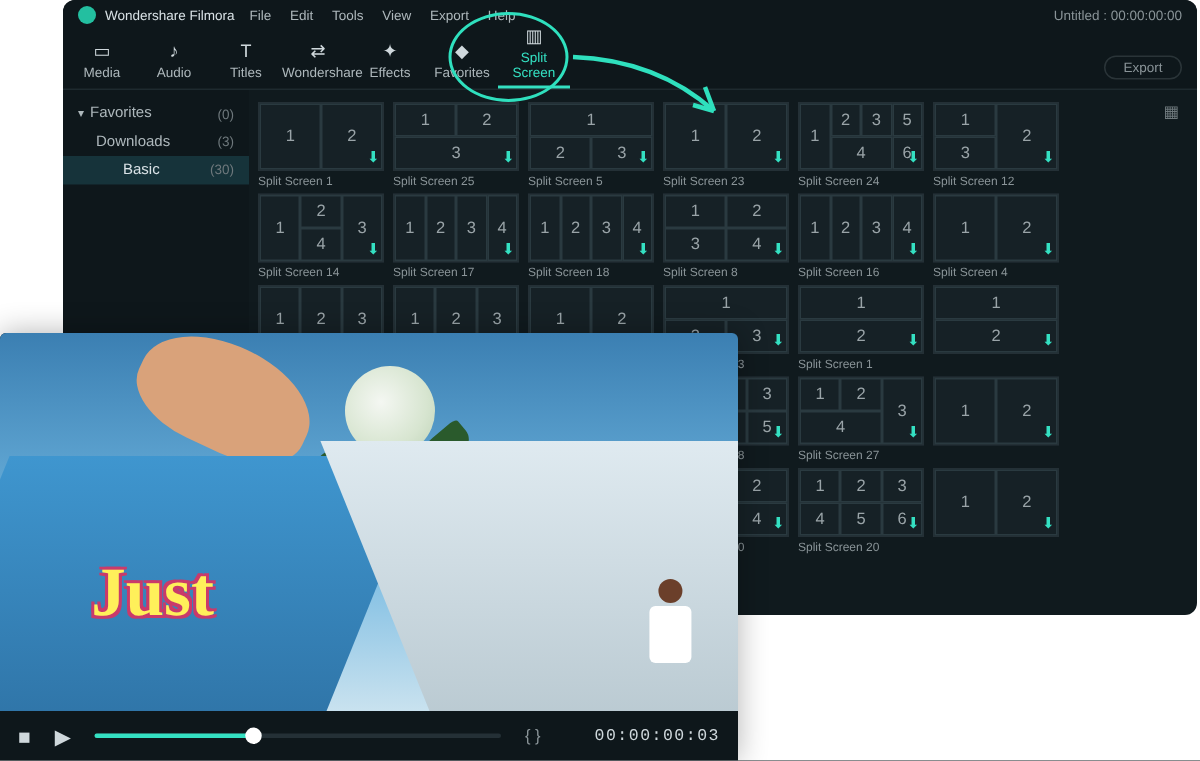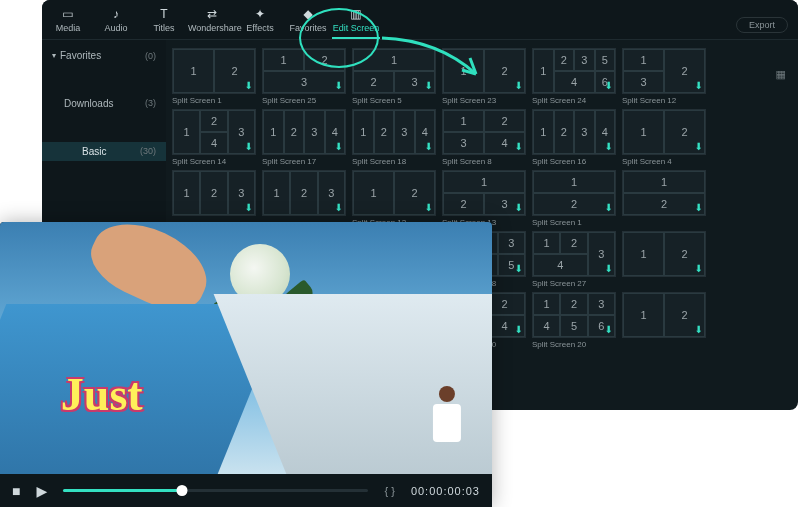--- a/index.html
+++ b/index.html
@@ -15,21 +15,21 @@
   .tool { width:48px; text-align:center; font-size:9px; color:#aeb8bc; cursor:pointer; padding-bottom:4px; border-bottom:2px solid transparent; position:relative; }
   .tool .ticon { display:block; height:14px; line-height:14px; font-size:12px; color:#cfd8dc; margin-bottom:2px; }
   .tool.active { color:#34e0c2; border-bottom-color:#34e0c2; }
   .toolbar .tspacer { flex:1; }
   .export-btn { font-size:9px; color:#8a9498; border:1px solid #2a3438; border-radius:10px; padding:2px 12px; margin-bottom:6px; cursor:pointer; }
   .body { display:flex; height:calc(100% - 60px); }
   .sidebar { width:124px; background:#0e171b; padding:6px 0; font-size:10px; color:#aeb8bc; }
   .side-head { display:flex; align-items:center; padding:4px 10px; }
   .side-head .chev { margin-right:4px; font-size:8px; }
   .side-head .hspacer { flex:1; }
-  .side-item { display:flex; padding:4px 10px 4px 22px; cursor:pointer;margin-top:29px; }
+  .side-item { display:flex; padding:4px 10px 4px 22px; cursor:pointer; }
   .side-item .hspacer { flex:1; }
   .side-item.sel { background:#16333a; color:#d9e2e6;padding-left:40px; }
   .count { color:#6e787c; font-size:9px; }
   .grid { flex:1; padding:8px 6px; overflow:hidden; }
   .gridrow { display:flex; gap:6px; margin-bottom:4px; }
   .tpl { width:84px; }
   .thumb { width:84px; height:46px; background:#162126; border:1px solid #243036; position:relative; cursor:pointer; display:flex; flex-wrap:wrap; }
   .cell { display:flex; align-items:center; justify-content:center; font-size:11px; color:#9aa4a8; border:0.5px solid #2a3a40; }
   .dl { position:absolute; right:2px; bottom:2px; color:#34e0c2; font-size:10px; line-height:1; }
   .tlabel { font-size:8px; color:#8a9498; margin-top:2px; white-space:nowrap; overflow:hidden; text-overflow:ellipsis; }
@@ -48,35 +48,49 @@
   .hand { position:absolute; left:90px; top:8px; width:120px; height:70px; background:#d9a27a; border-radius:50% 50% 40% 40%; transform:rotate(25deg); }
   .skater { position:absolute; right:70px; bottom:18px; width:60px; height:80px; transform:skewX(-22deg); }
   .skater .bd { width:28px; height:38px; background:#fff; border-radius:4px; margin:0 auto; }
   .skater .hd { width:16px; height:16px; background:#6b3f2a; border-radius:50%; margin:0 auto 2px; }
   .controls { height:33px; display:flex; align-items:center; padding:0 12px; gap:16px; background:#0e171b; color:#cfd8dc; font-size:11px; }
   .pbtn { cursor:pointer; font-size:14px; color:#cfd8dc; }
   .track { flex:1; height:3px; background:#243036; border-radius:2px; position:relative; }
   .prog { position:absolute; left:0; top:0; height:100%; width:39%; background:#34e0c2; border-radius:2px; }
   .phead { position:absolute; left:39%; top:-4px; width:11px; height:11px; background:#fff; border-radius:50%; transform:translateX(-50%); }
   .brace { color:#8a9498; }
-  .tcode { font-family:Liberation Sans, sans-serif; letter-spacing:1px; }
+  .tcode { font-family:Liberation Mono, monospace; letter-spacing:1px;margin-left:20px; }
 </style>
 </head>
 <body>
 
 <div class="app">
+  <div class="titlebar">
+    <span class="logo"></span>
+    <span class="appname">Wondershare Filmora</span>
+    <span class="menubar">
+      <span>File</span>
+      <span>Edit</span>
+      <span>Tools</span>
+      <span>View</span>
+      <span>Export</span>
+      <span>Help</span>
+    </span>
+    <span class="spacer"></span>
+    <span class="project">Untitled : 00:00:00:00</span>
+  </div>
 
   <div class="toolbar" id="toolbar">
     <div class="tool"><span class="ticon">▭</span><span>Media</span></div>
       <div class="tool"><span class="ticon">♪</span><span>Audio</span></div>
       <div class="tool"><span class="ticon">T</span><span>Titles</span></div>
       <div class="tool"><span class="ticon">⇄</span><span>Wondershare</span></div>
       <div class="tool"><span class="ticon">✦</span><span>Effects</span></div>
       <div class="tool"><span class="ticon">◆</span><span>Favorites</span></div>
-      <div class="tool active"><span class="ticon">▥</span><span>Edit Screen</span></div>
+      <div class="tool active"><span class="ticon">▥</span><span>Split Screen</span></div>
       <span class="tspacer"></span>
     <span class="export-btn">Export</span>
   </div>
 
   <span class="gridicon">▦</span>
 
   <div class="body">
     <div class="sidebar">
       <div class="side-head">
         <span class="chev">▾</span>

